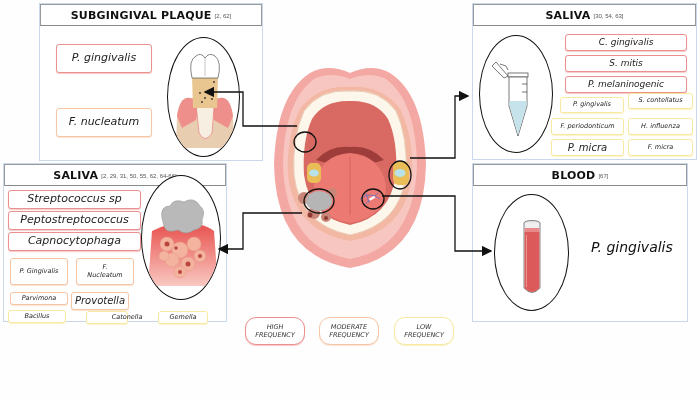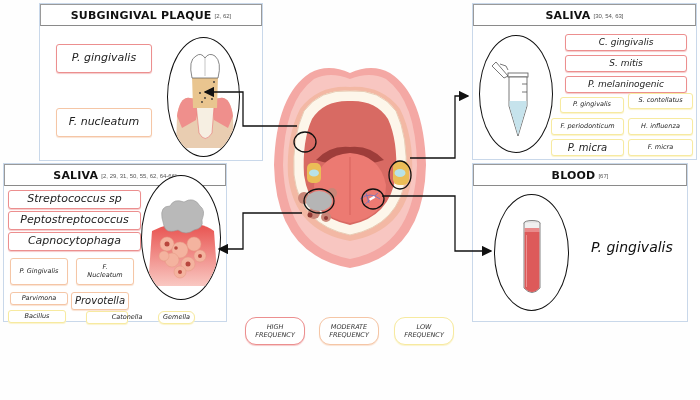--- a/index.html
+++ b/index.html
@@ -86,21 +86,21 @@
   </div>
   <div class="bug mod" style="left:67px;top:128px;width:58px;height:18px;font-size:10px;">
     <span>Provotella</span>
   </div>
   <div class="bug low" style="left:4px;top:146px;width:58px;height:13px;font-size:6.5px;">
     <span>Bacillus</span>
   </div>
   <div class="bug low" style="left:82px;top:147px;width:34px;height:13px;font-size:6.5px;padding-left:40px;">
     <span>Catonella</span>
   </div>
-  <div class="bug low" style="left:154px;top:147px;width:37px;height:13px;font-size:6.5px;border-radius:6px;">
+  <div class="bug low" style="left:154px;top:147px;width:50px;height:13px;font-size:6.5px;">
     <span>Gemella</span>
   </div>
   <div class="oval" style="left:137px;top:11px;width:80px;height:125px;">
     <svg width="80" height="125" viewBox="0 0 80 125">
       <defs>
         <linearGradient id="tg" x1="0" y1="0" x2="0" y2="1">
           <stop offset="0" stop-color="#e8524f"></stop>
             <stop offset="1" stop-color="#f9c8c2"></stop>
         </linearGradient>
       </defs>

